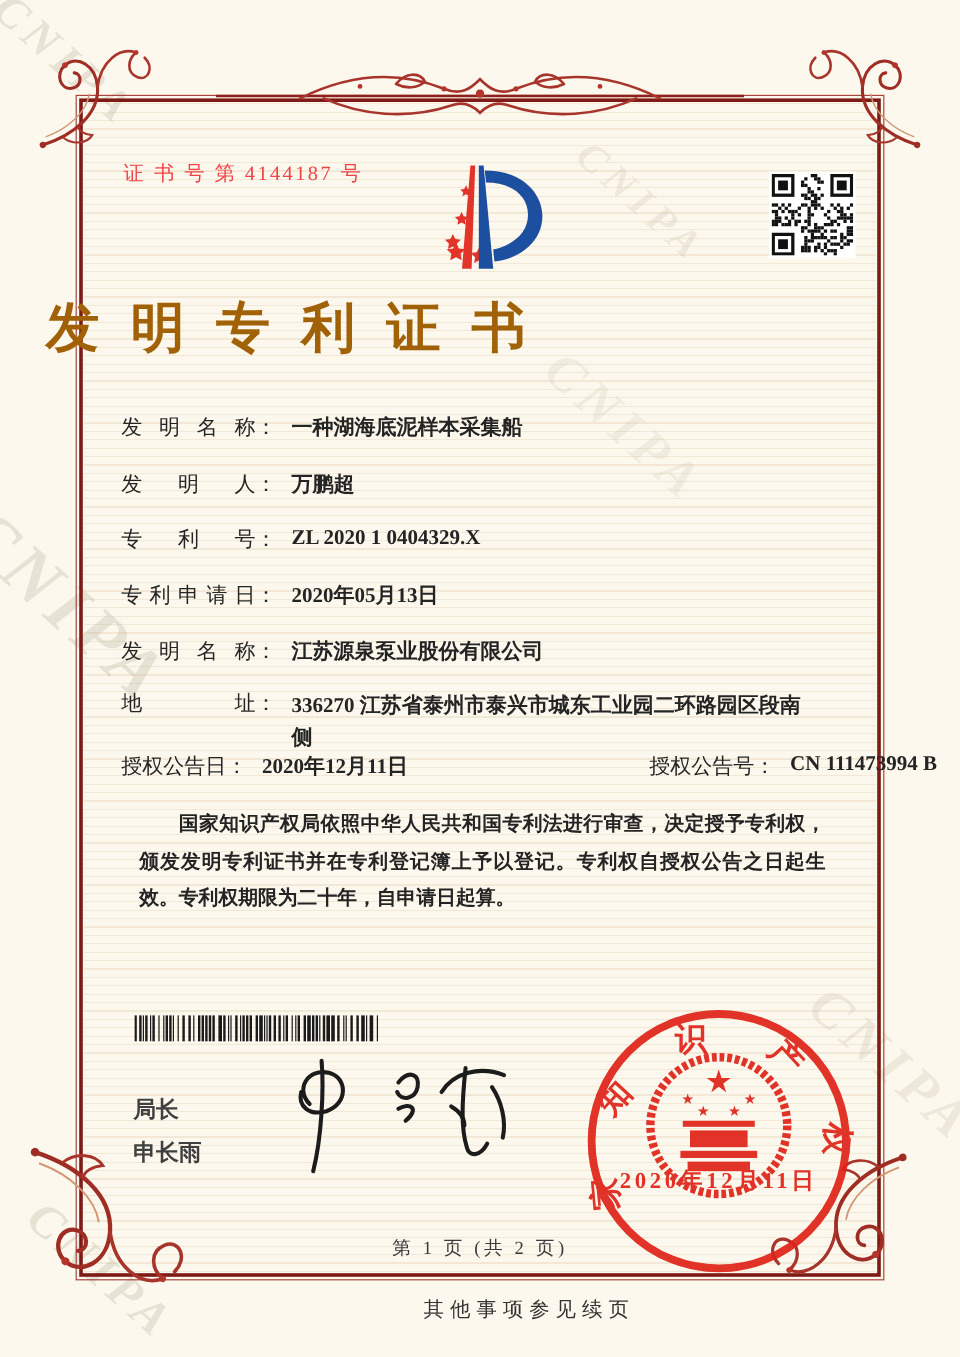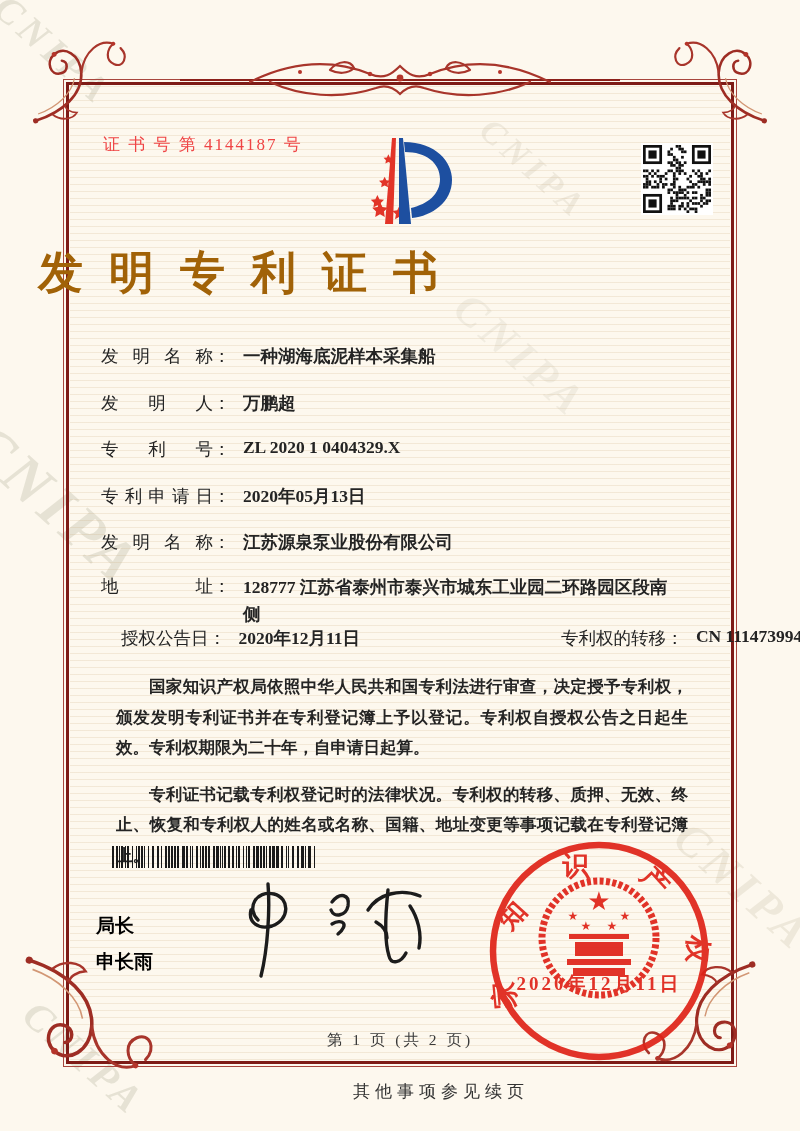--- a/index.html
+++ b/index.html
@@ -56,23 +56,23 @@
   
   .body-text{
     position:absolute;left:100px;top:656px;width:604px;
     font-size:16.5px;line-height:1.85;color:#242424;text-align:justify;
   }
   .body-text p{margin:16px;text-indent:2em;font-weight:bold;}
   
   .barcode{position:absolute;left:112px;top:846px;}
   
   .sig-labels{
-    position:absolute;left:96px;top:908px;
+    position:absolute;left:111px;top:908px;
     font-family:"Liberation Sans","DejaVu Sans",sans-serif;
-    font-size:19px;font-weight:bold;color:#000000;line-height:1.9;
+    font-size:19px;font-weight:bold;color:#404040;line-height:1.9;
   }
   .sig-hand{position:absolute;left:228px;top:880px;}
   
   .seal{position:absolute;left:483px;top:838px;opacity:0.92;}
   
   .page-no{
     position:absolute;left:0;top:1030px;width:800px;text-align:center;
     font-size:15.5px;letter-spacing:3px;color:#3a3a3a;
   }
   .footer-note{
@@ -349,32 +349,31 @@
 <div class="field" style="top:484px;">
   <span class="lbl">专利申请日</span><span class="colon">：</span>
   <span class="val">2020年05月13日</span>
 </div>
 <div class="field" style="top:530px;">
   <span class="lbl">发明名称</span><span class="colon">：</span>
   <span class="val">江苏源泉泵业股份有限公司</span>
 </div>
 <div class="field" style="top:574px;">
   <span class="lbl">地址</span><span class="colon">：</span>
-  <span class="val val-wrap">128777 江苏省泰州市泰兴市城东工业园二环路园区段南侧</span>
-</div>
-<div class="field" style="top:626px;width:640px;margin-left:20px;">
+  <span class="val val-wrap">336270 江苏省泰州市泰兴市城东工业园二环路园区段南侧</span>
+</div>
+<div class="field" style="top:626px;width:640px;">
   <span><span class="lbl" style="width:auto;">授权公告日</span><span class="colon">：</span>
   <span class="val">2020年12月11日</span></span>
-  <span class="grant-no"><span>专利权的转移</span><span class="colon">：</span>
+  <span class="grant-no"><span>授权公告号</span><span class="colon">：</span>
   <span class="val">CN 111473994 B</span></span>
 </div>
 
 <div class="body-text">
   <p>国家知识产权局依照中华人民共和国专利法进行审查，决定授予专利权，颁发发明专利证书并在专利登记簿上予以登记。专利权自授权公告之日起生效。专利权期限为二十年，自申请日起算。</p>
-  <p>专利证书记载专利权登记时的法律状况。专利权的转移、质押、无效、终止、恢复和专利权人的姓名或名称、国籍、地址变更等事项记载在专利登记簿上。</p>
 </div>
 
 <svg class="barcode" width="206" height="22" viewBox="0 0 206 22" id="barcode-svg">
     <rect x="0" y="0" width="2" height="22" fill="#1a1a1a"></rect>
     <rect x="4" y="0" width="2" height="22" fill="#1a1a1a"></rect>
     <rect x="7" y="0" width="1" height="22" fill="#1a1a1a"></rect>
     <rect x="9" y="0" width="2" height="22" fill="#1a1a1a"></rect>
     <rect x="13" y="0" width="1" height="22" fill="#1a1a1a"></rect>
     <rect x="15" y="0" width="2" height="22" fill="#1a1a1a"></rect>
     <rect x="20" y="0" width="1" height="22" fill="#1a1a1a"></rect>

